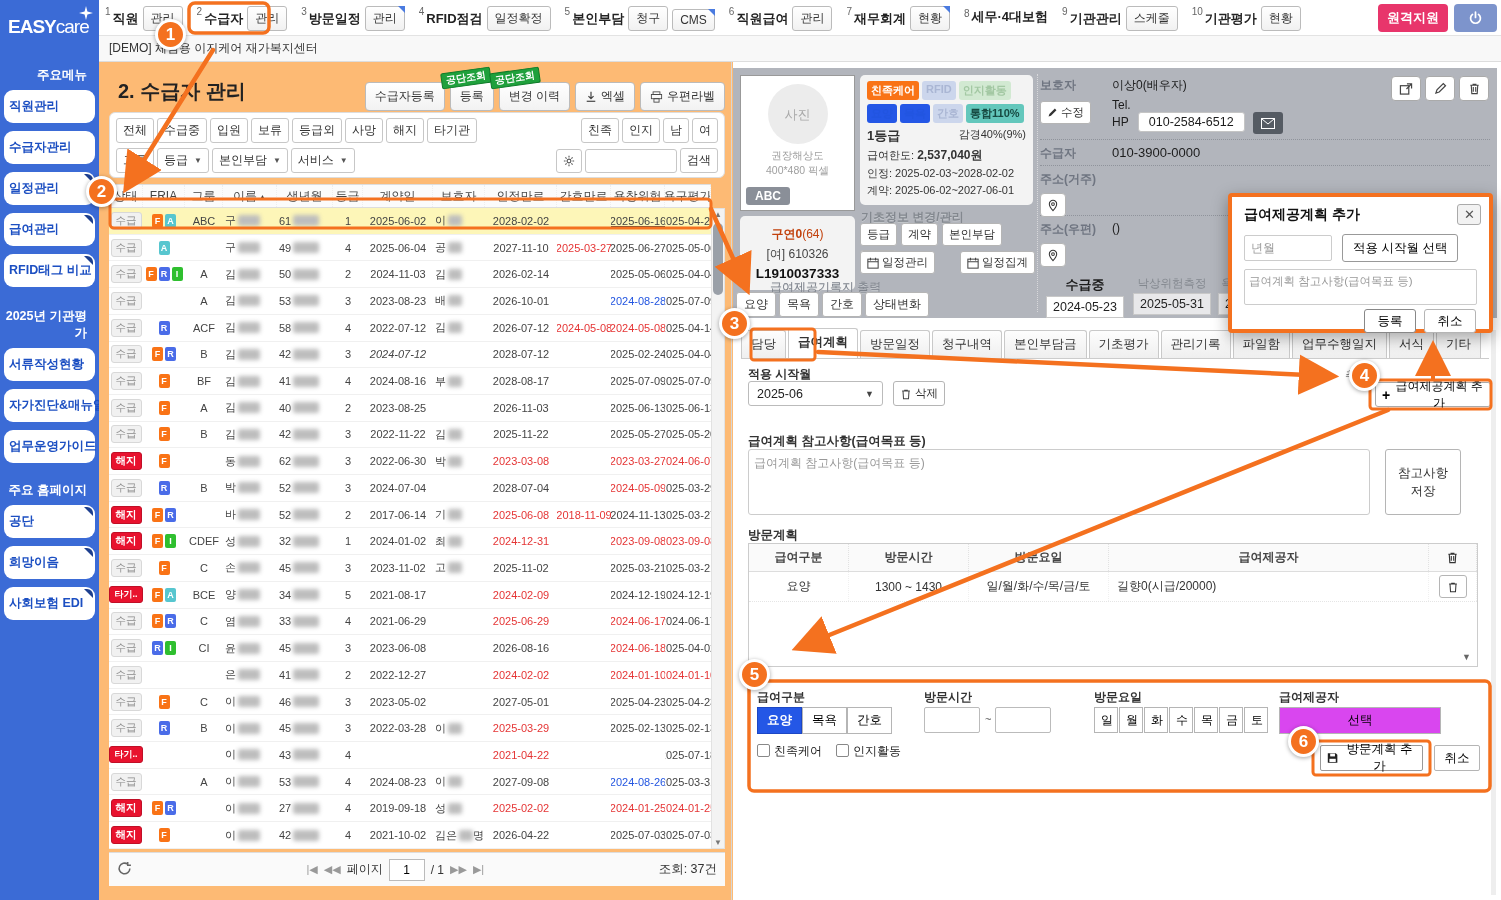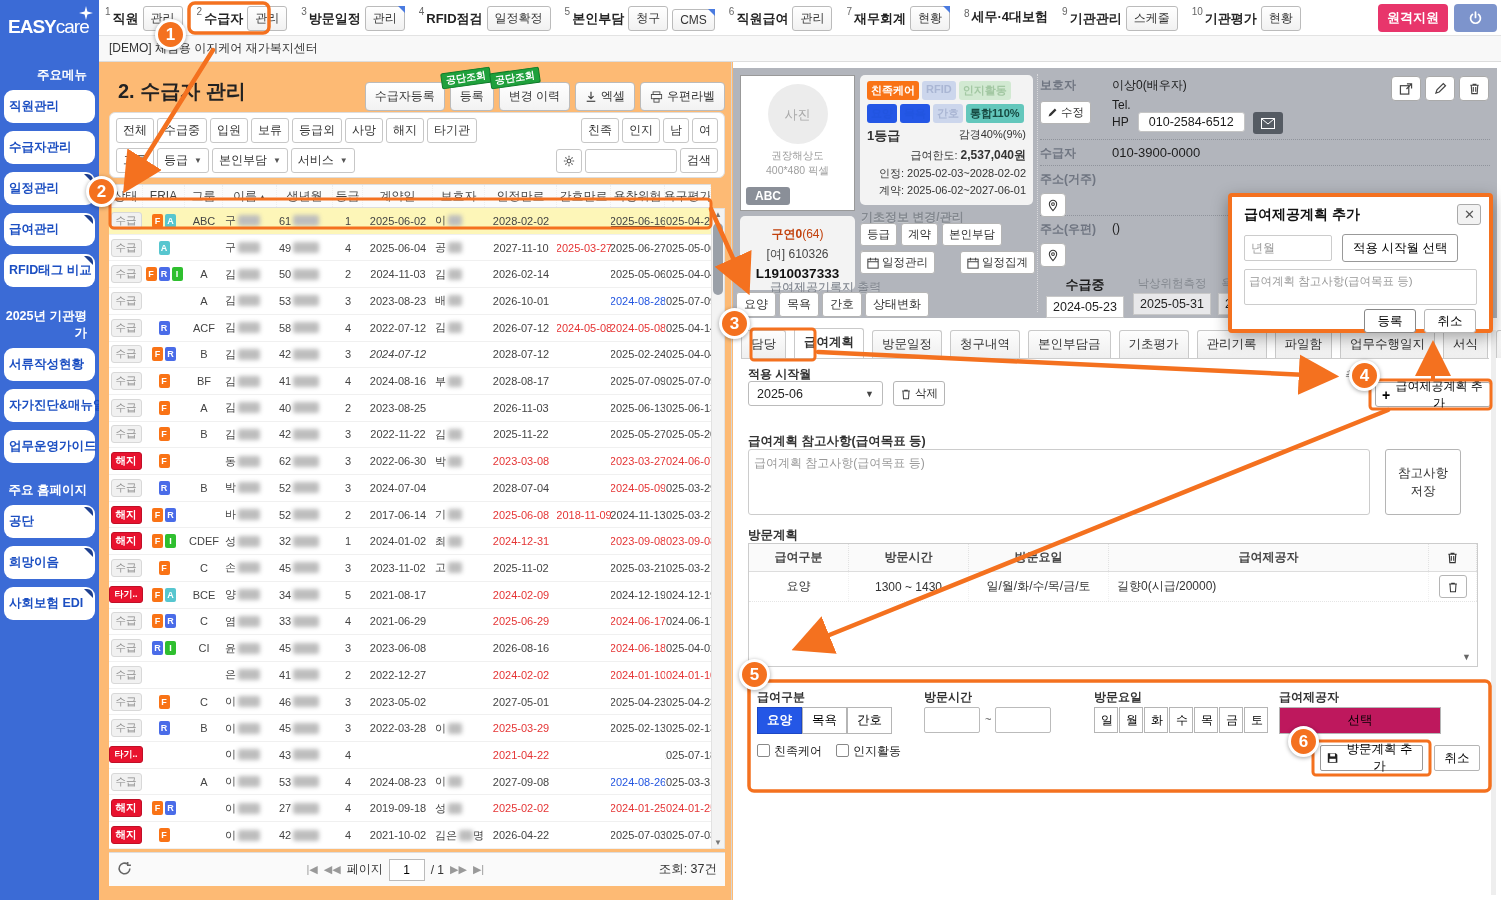--- a/index.html
+++ b/index.html
@@ -80,21 +80,21 @@
   .mid-card{position:absolute;left:127px;top:7px;width:173px;height:130px;background:#f3f3f3;border-radius:5px;padding:6px 7px;}
   .bdg-row{display:flex;gap:3px;margin-bottom:4px;}
   .bdg{font-size:11px;font-weight:bold;padding:2px 4px;border-radius:3px;white-space:nowrap;}
   .bdg.orange{background:#f97316;color:#fff;}
   .bdg.blue{background:#2457e6;color:#fff;}
   .bdg.teal{background:#63c7bc;color:#174a42;}
   .bdg.faded-blue{background:#ccd6ec;color:#aab6d4;}
   .bdg.faded-green{background:#d2e9d2;color:#a3c8a3;}
   .mid-line{display:flex;justify-content:space-between;font-size:11px;color:#333;margin-top:3px;}
   .mid-line .g1{font-size:13px;font-weight:bold;}
-  .mid-right{text-align:right;font-size:11px;color:#333;margin-top:2px;}
+  .mid-right{font-size:11px;color:#333;margin-top:2px;}
   .mid-right b{font-size:12px;}
   .basic-label{position:absolute;left:128px;top:141px;color:#83888f;font-weight:bold;font-size:12px;text-shadow:0 1px 0 #c6c9ce;}
   .basic-btns{position:absolute;left:127px;top:155px;width:175px;display:flex;gap:4px;flex-wrap:wrap;}
   .wbtn{font-size:11.5px;color:#333;background:#fff;border:1px solid #b5b5b5;border-radius:3px;padding:3px 6px;cursor:pointer;display:flex;align-items:center;gap:3px;white-space:nowrap;}
   .sched-btns{position:absolute;left:127px;top:183px;width:175px;display:flex;justify-content:space-between;}
   .ginfo{position:absolute;left:307px;top:4px;width:450px;height:206px;font-size:12px;}
   .grow{position:relative;border-bottom:1px dotted #8f939b;padding:5px 0 5px 0;display:flex;}
   .grow:last-child{border-bottom:none;}
   .glabel{width:72px;color:#6f7581;font-weight:bold;flex-shrink:0;}
   .gval{color:#1c1c1c;}
@@ -106,21 +106,21 @@
   .hdr-btn{width:30px;height:25px;background:#fff;border:1px solid #aaa;border-radius:4px;display:flex;align-items:center;justify-content:center;cursor:pointer;}
   .print-label{position:absolute;left:37px;top:211px;color:#7e838c;font-size:12px;text-shadow:0 1px 0 #c6c9ce;}
   .print-btns{position:absolute;left:3px;top:224px;display:flex;gap:3px;}
   .pr-btn{font-size:12px;color:#333;background:#fff;border:1px solid #b5b5b5;border-radius:3px;padding:3px 7px;cursor:pointer;}
   .stat-pair{position:absolute;top:208px;text-align:center;}
   .stat-lbl{font-size:11.5px;color:#83888f;}
   .stat-lbl.strong{font-size:13px;font-weight:bold;color:#1b1b1b;}
   .stat-box{margin-top:2px;background:#fff;border:1px solid #c8c8c8;font-size:12.5px;color:#222;padding:3px 6px;white-space:nowrap;}
   .stat-box.dim{background:#e8e8ea;}
   
-  .tabs-row{position:absolute;left:741px;top:330px;width:748px;height:29px;display:flex;gap:8px;border-bottom:1px solid #ccc;align-items:flex-end;}
+  .tabs-row{position:absolute;left:741px;top:330px;width:748px;height:29px;display:flex;gap:2px;border-bottom:1px solid #ccc;align-items:flex-end;}
   .tab{font-size:12.5px;color:#333;background:linear-gradient(#fdfdfd,#efefef);border:1px solid #c9c9c9;border-bottom:none;border-radius:3px 3px 0 0;padding:5px 9px;cursor:pointer;white-space:nowrap;}
   .tab.active{background:#fff;font-weight:bold;padding-bottom:7px;}
   .plan-area{position:absolute;left:733px;top:359px;width:758px;height:536px;background:#fff;}
   .plan-label{font-size:12px;font-weight:bold;color:#333;}
   .apply-label{position:absolute;left:15px;top:7px;}
   .apply-select{position:absolute;left:15px;top:22px;width:135px;height:25px;border:1px solid #bbb;border-radius:3px;background:#fff;display:flex;align-items:center;justify-content:space-between;padding:0 8px;font-size:12.5px;cursor:pointer;}
   .del-btn{position:absolute;left:160px;top:22px;height:25px;}
   .partial-add{position:absolute;left:612px;top:8px;color:#777;font-size:12px;}
   .add-plan-btn{position:absolute;left:642px;top:23px;width:116px;height:25px;font-size:12px;background:#fff;border:1px solid #aaa;border-radius:3px;cursor:pointer;display:flex;align-items:center;justify-content:center;gap:4px;}
   .add-plan-btn b{font-size:14px;font-weight:bold;}
@@ -136,21 +136,21 @@
   .vt-td.left{justify-content:flex-start;padding-left:8px;}
   .vt-trash{width:28px;height:23px;background:#fff;border:1px solid #b5b5b5;border-radius:3px;display:flex;align-items:center;justify-content:center;cursor:pointer;}
   .vt-down{position:absolute;right:6px;bottom:4px;font-size:9px;color:#666;}
   
   .vform{position:absolute;left:16px;top:322px;width:742px;height:110px;}
   .vf-label{position:absolute;font-size:12px;font-weight:bold;color:#333;top:8px;}
   .type-btn{font-size:12.5px;background:#fff;border:1px solid #b5b5b5;padding:4px 9px;cursor:pointer;}
   .type-btn.active{background:#2457e6;color:#fff;font-weight:bold;border-color:#1c47c4;}
   .vf-input{width:56px;height:26px;border:1px solid #bbb;border-radius:2px;}
   .day-btn{width:24px;height:26px;font-size:12px;background:#fff;border:1px solid #b5b5b5;cursor:pointer;}
-  .prov-btn{position:absolute;left:1284px;top:26px;width:162px;height:27px;font-size:12.5px;background:#be185d;border:1px solid #b5b5b5;cursor:pointer;}
+  .prov-btn{position:absolute;left:1284px;top:26px;width:162px;height:27px;font-size:12.5px;background:#d946ef;border:1px solid #b5b5b5;cursor:pointer;}
   .chk-row{position:absolute;left:8px;top:62px;display:flex;gap:14px;align-items:center;font-size:12px;color:#222;}
   .chk{width:13px;height:13px;border:1px solid #888;border-radius:2px;background:#fff;display:inline-block;margin-right:4px;vertical-align:-2px;}
   .vf-submit{position:absolute;left:571px;top:64px;width:103px;height:26px;font-size:12.5px;background:#fff;border:1px solid #999;border-radius:2px;cursor:pointer;display:flex;align-items:center;justify-content:center;gap:5px;}
   .vf-cancel{position:absolute;left:685px;top:64px;width:46px;height:26px;font-size:12.5px;background:#fff;border:1px solid #b5b5b5;border-radius:2px;cursor:pointer;}
   .right-scroll{position:absolute;left:1491px;top:330px;width:5px;height:565px;background:#eee;}
   
   .popup{position:absolute;left:1228px;top:193px;width:265px;height:140px;background:#fff;border:4px solid #f4711f;border-radius:4px;box-shadow:0 5px 16px rgba(0,0,0,.35);z-index:45;}
   .pp-title{position:absolute;left:12px;top:9px;font-size:14px;font-weight:bold;color:#111;}
   .pp-close{position:absolute;right:8px;top:7px;width:24px;height:21px;background:#f2f2f2;border:1px solid #aaa;border-radius:3px;font-size:13px;font-weight:bold;color:#555;cursor:pointer;line-height:17px;text-align:center;}
   .pp-month{position:absolute;left:12px;top:38px;width:88px;height:26px;border:1px solid #ccc;border-radius:2px;font-size:12px;padding:0 6px;}

